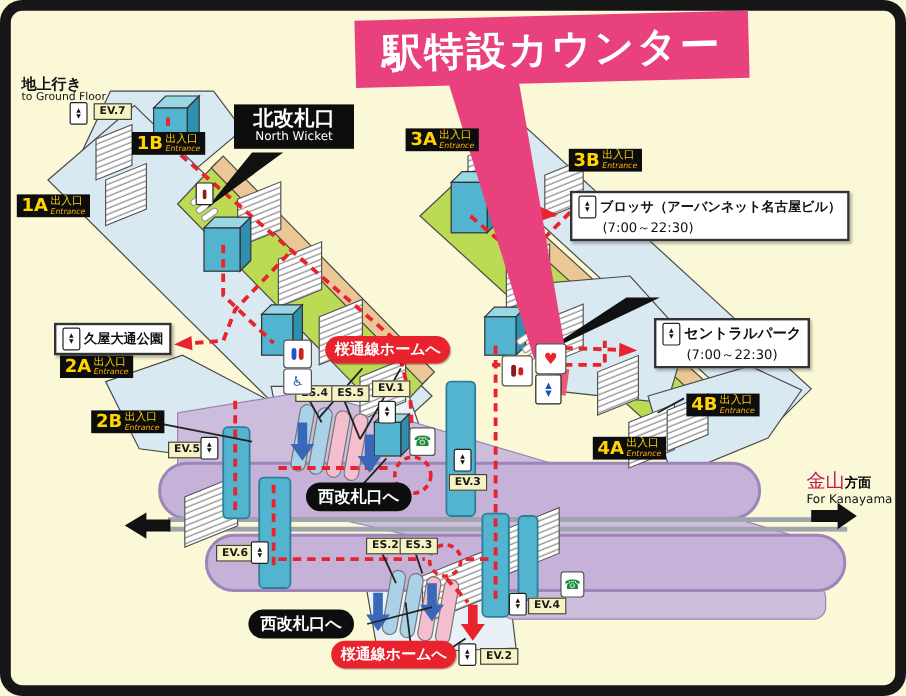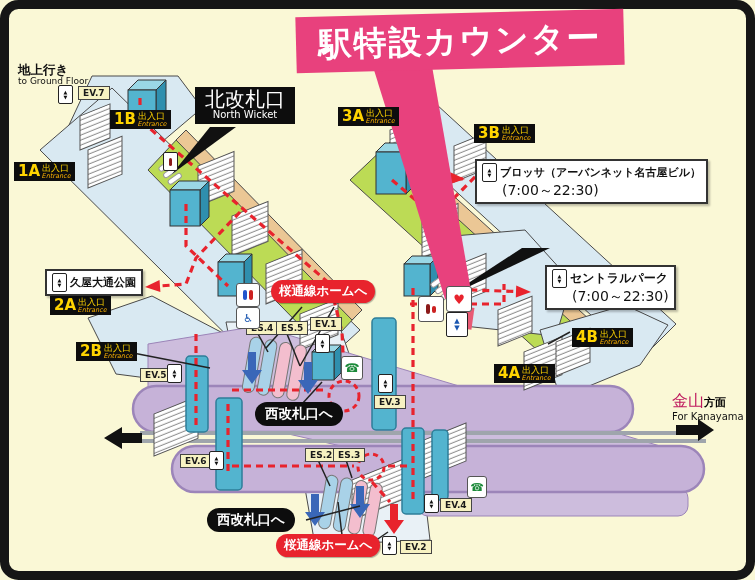--- a/index.html
+++ b/index.html
@@ -11,32 +11,32 @@
          border:2px solid #2a2a2a;border-radius:9px;display:flex;align-items:center;justify-content:center;
          box-shadow:inset 0 0 0 2px #fff,1px 2px 2px rgba(0,0,0,.35);letter-spacing:1px;}
   .banner{background:#E8417D;color:#fff;font-weight:bold;font-size:33px;letter-spacing:2px;
           display:flex;align-items:center;justify-content:center;transform:rotate(-1.5deg);z-index:30;}
   .ent{background:#0d0d0d;display:inline-flex;align-items:center;padding:1px 4px;gap:2px;z-index:12;}
   .ent .code{color:#FFD400;font-weight:bold;font-size:15px;line-height:15px;}
   .ent .col{display:flex;flex-direction:column;}
   .ent .jp{color:#FFD400;font-weight:normal;font-size:9px;line-height:10px;}
   .ent .en{color:#FFB400;font-style:italic;font-size:6.5px;line-height:7px;}
   .blackbox{background:#0d0d0d;color:#fff;text-align:center;padding:3px 4px;z-index:12;}
-  .blackbox .jp1{font-weight:normal;font-size:20px;line-height:19px;}
+  .blackbox .jp1{font-weight:bold;font-size:17px;line-height:19px;}
   .blackbox .jp2{font-weight:bold;font-size:27px;line-height:29px;letter-spacing:1px;}
   .blackbox .en{font-size:10px;line-height:12px;}
   .blackbox .en2{font-size:13px;line-height:15px;}
   .blackpill{background:#0d0d0d;color:#fff;font-weight:bold;font-size:13.5px;border-radius:14px;
              padding:3px 10px;z-index:12;white-space:nowrap;}
   .redpill{background:#E8232D;color:#fff;font-weight:bold;font-size:12.5px;border-radius:13px;
            padding:3px 8px;z-index:12;white-space:nowrap;box-shadow:1px 1px 1px rgba(0,0,0,.3);}
   .wbox{background:#fff;border:2px solid #333;padding:2px 5px;z-index:12;box-shadow:2px 2px 2px rgba(0,0,0,.25);}
   .wbox .row{display:flex;align-items:center;gap:3px;}
   .wbox .nm{font-size:11px;font-weight:bold;color:#111;white-space:nowrap;}
-  .wbox .hrs{font-size:14px;color:#111;padding-left:20px;}
+  .wbox .hrs{font-size:11px;color:#111;padding-left:20px;}
   .evlab{background:#F7F2C2;border:1.5px solid #444;color:#1a1a1a;font-weight:bold;font-size:9px;
          padding:1px 4px;z-index:12;white-space:nowrap;}
   .evicon{width:13px;height:17px;background:#fff;border:1.2px solid #222;border-radius:2px;
           display:inline-flex;flex-direction:column;align-items:center;justify-content:center;z-index:12;}
   .evicon i{font-style:normal;font-size:5px;line-height:4.5px;color:#111;}
   .evicon.big{width:20px;height:23px;}
   .evicon.big i{font-size:7px;line-height:6.5px;color:#1a56b0;}
   .sq{background:#fff;border:1.5px solid #555;border-radius:3px;display:flex;align-items:center;
       justify-content:center;z-index:12;}
   .dir-jp{font-weight:normal;color:#be185d;font-size:17px;line-height:18px;}

